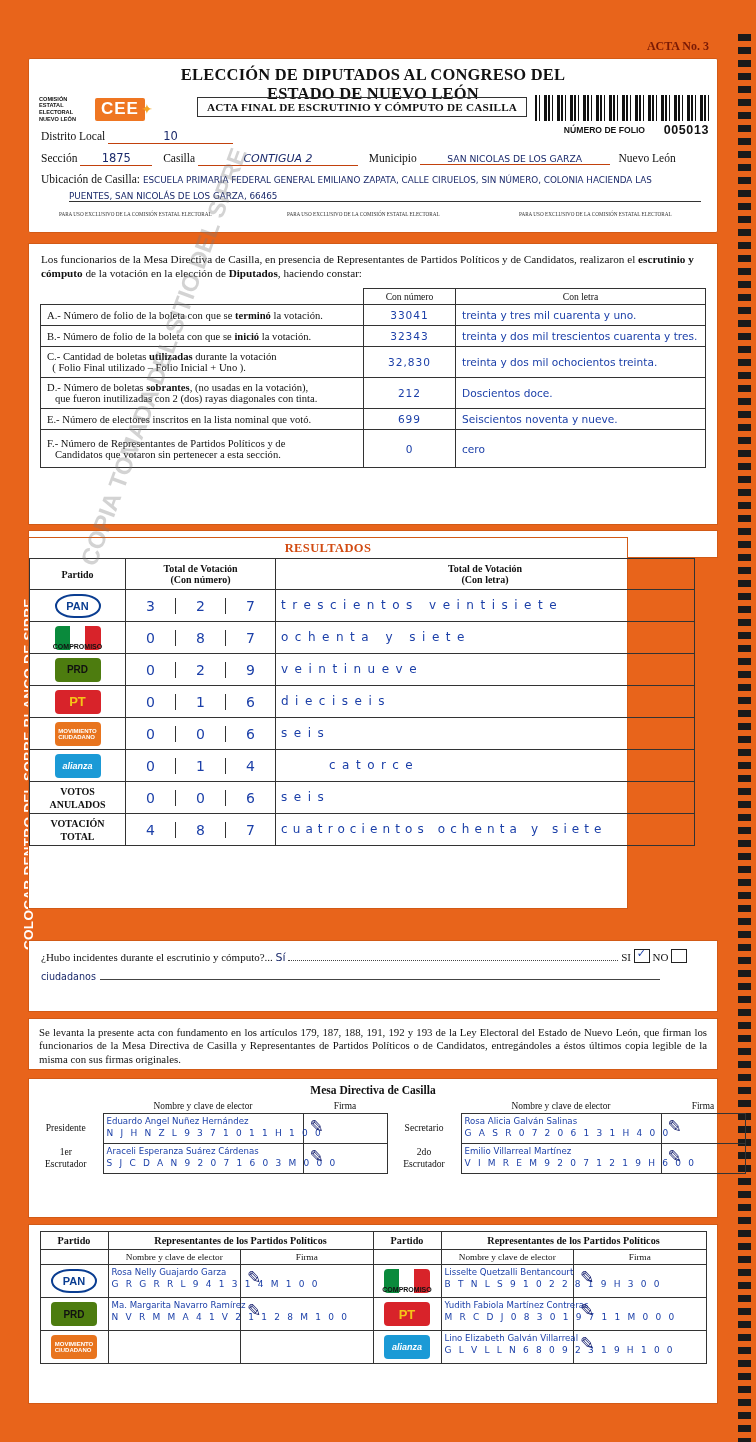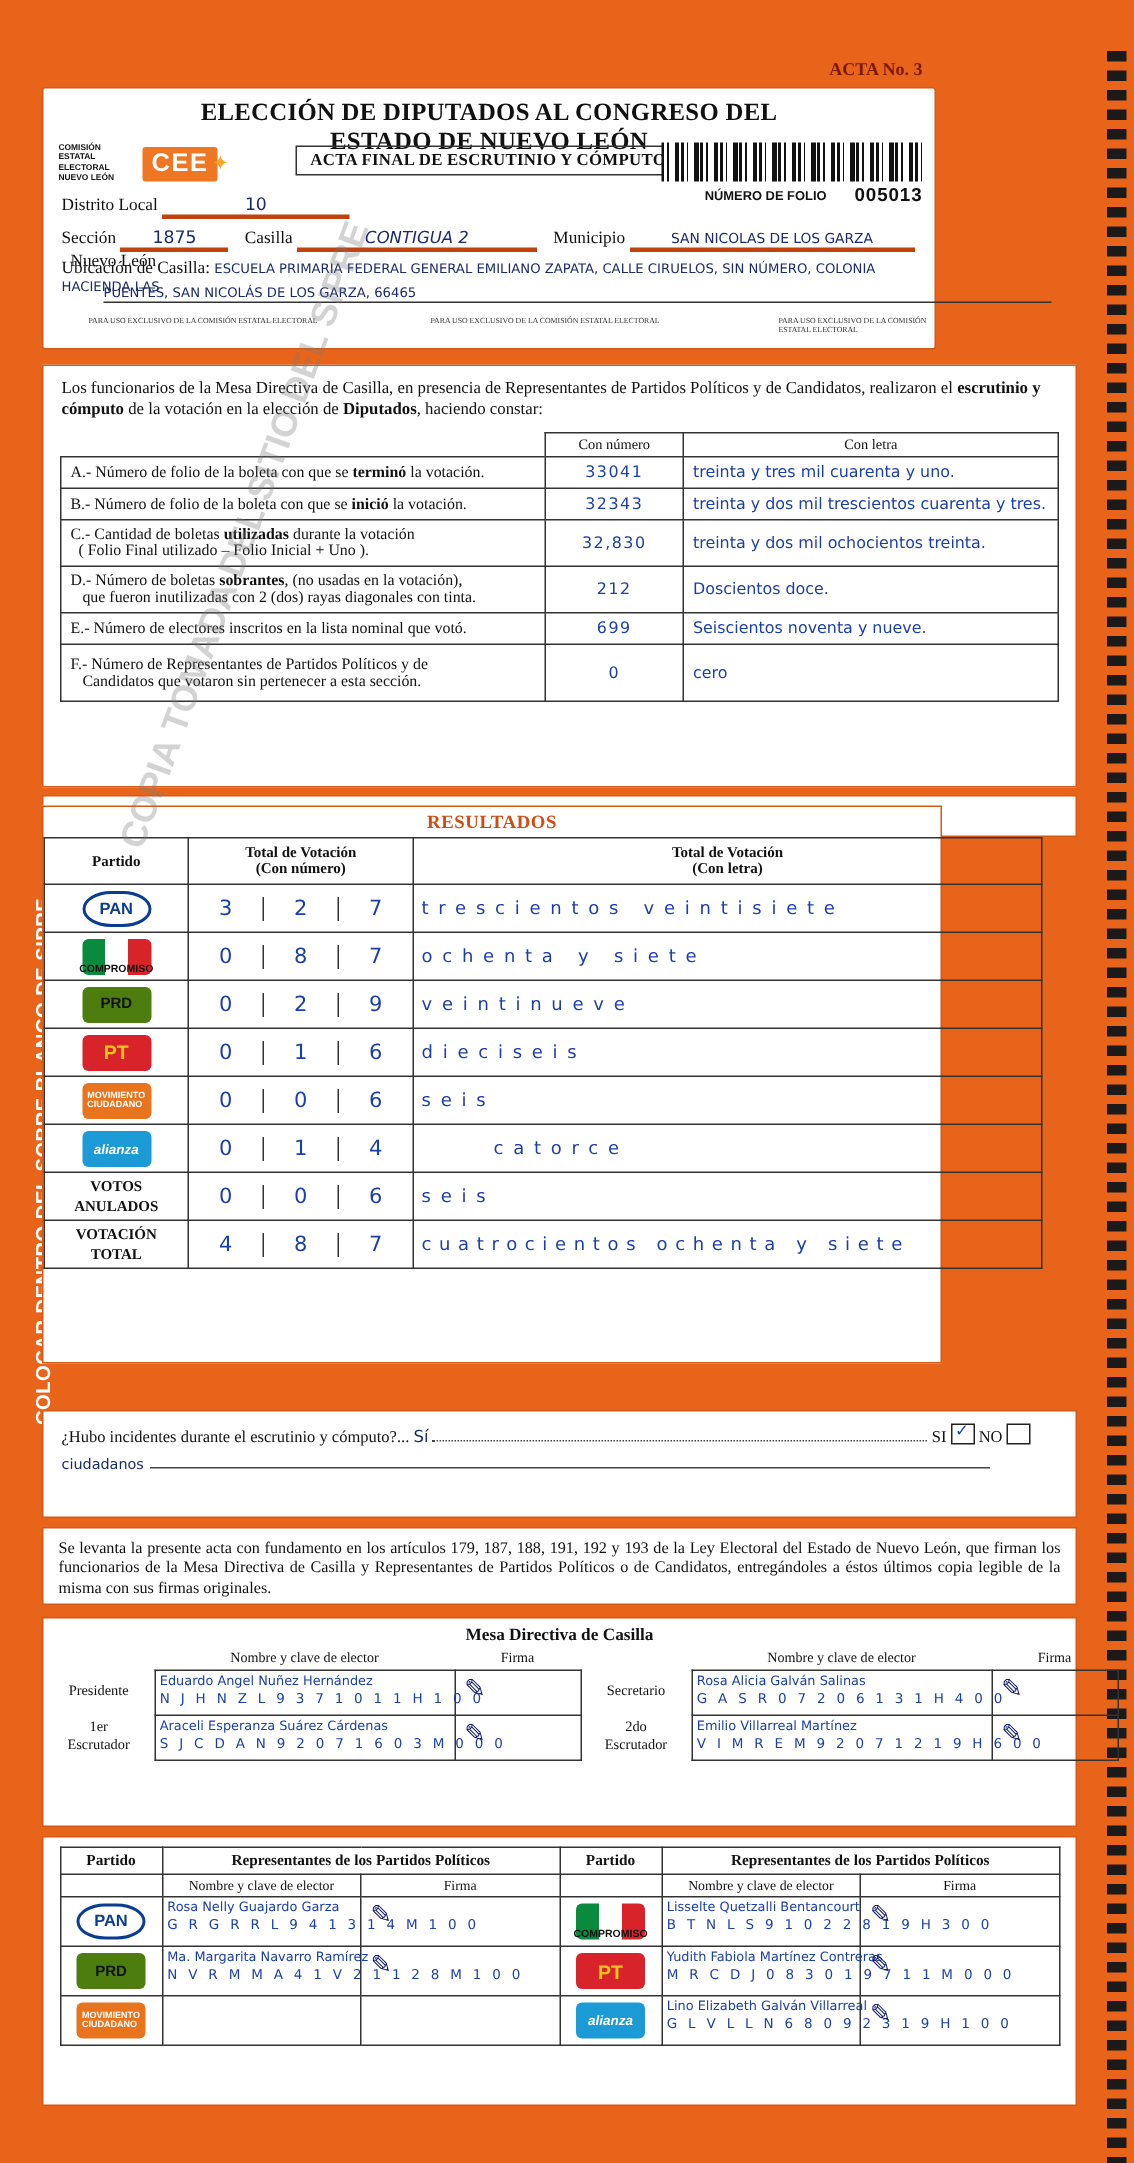--- a/index.html
+++ b/index.html
@@ -35,21 +35,21 @@
   }
   .right-dots {
     position: absolute; right: 4px; top: 34px; width: 14px; height: 1400px;
   }
   .right-dots i {
     display:block; width:13px; height:7px; background:#1a1a1a; margin-bottom:6px;
   }
   .sheet { position:absolute; background:#fff; border:1px solid #d25a16; }
 
   
-  #hdr { left: 28px; top: 58px; width: 596px; height: 175px; border-radius:2px;}
+  #hdr { left: 28px; top: 58px; width: 690px; height: 175px; border-radius:2px;}
   .acta-no {
     position:absolute; right:8px; top:-20px;
     font-family:"Liberation Serif", serif; font-weight:bold; font-size:12px; color:#7a1a05;
   }
   .title1 {
     text-align:center; font-weight:bold; font-size:16.5px; letter-spacing:.2px;
     margin-top:6px; line-height:19px;
   }
   .cee-logo {
     position:absolute; left:10px; top:36px; width:150px; height:28px;
@@ -78,21 +78,21 @@
   .folio-label {
     position:absolute; right:72px; top:66px; font-family:"Liberation Sans",sans-serif;
     font-size:8.6px; font-weight:bold;
   }
   .folio-num {
     position:absolute; right:8px; top:64px; font-family:"Liberation Sans",sans-serif;
     font-size:12.5px; font-weight:bold; letter-spacing:.6px;
   }
   .fline { position:absolute; font-size:11.5px; }
   .hw { font-family:"DejaVu Sans", sans-serif; color:#1b2a6b; }
-  .u { border-bottom:3px solid #c2410c; display:inline-block; }
+  .u { border-bottom:1px solid #c2410c; display:inline-block; }
   .tiny-note {
     position:absolute; font-size:5.2px; color:#333; font-family:"Liberation Serif",serif;
   }
 
   
   #block2 { left:28px; top:243px; width:690px; height:282px; }
   .para { font-size:11.2px; line-height:14px; padding:8px 12px 4px 12px; }
   .tblAF { width:666px; margin:4px auto 0 auto; border-collapse:collapse; }
   .tblAF td { border:1px solid #333; font-size:10.6px; padding:4px 6px; vertical-align:middle; }
   .tblAF .hcell { text-align:center; font-size:9.6px; padding:2px; font-weight:normal;}

